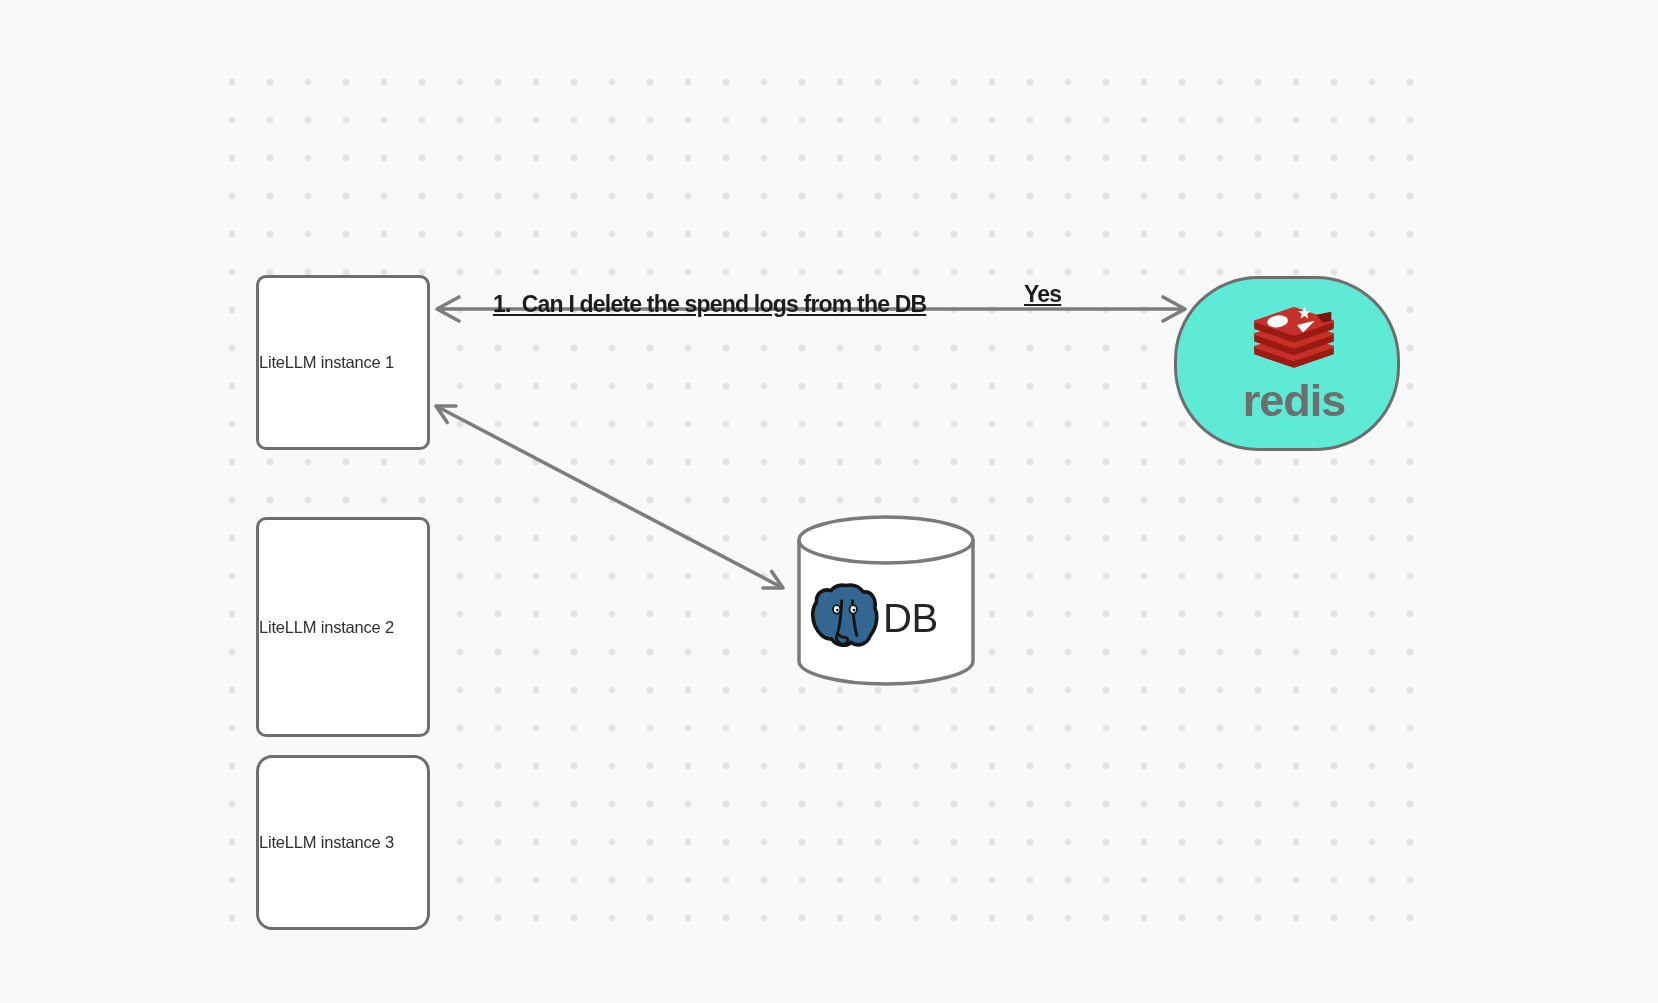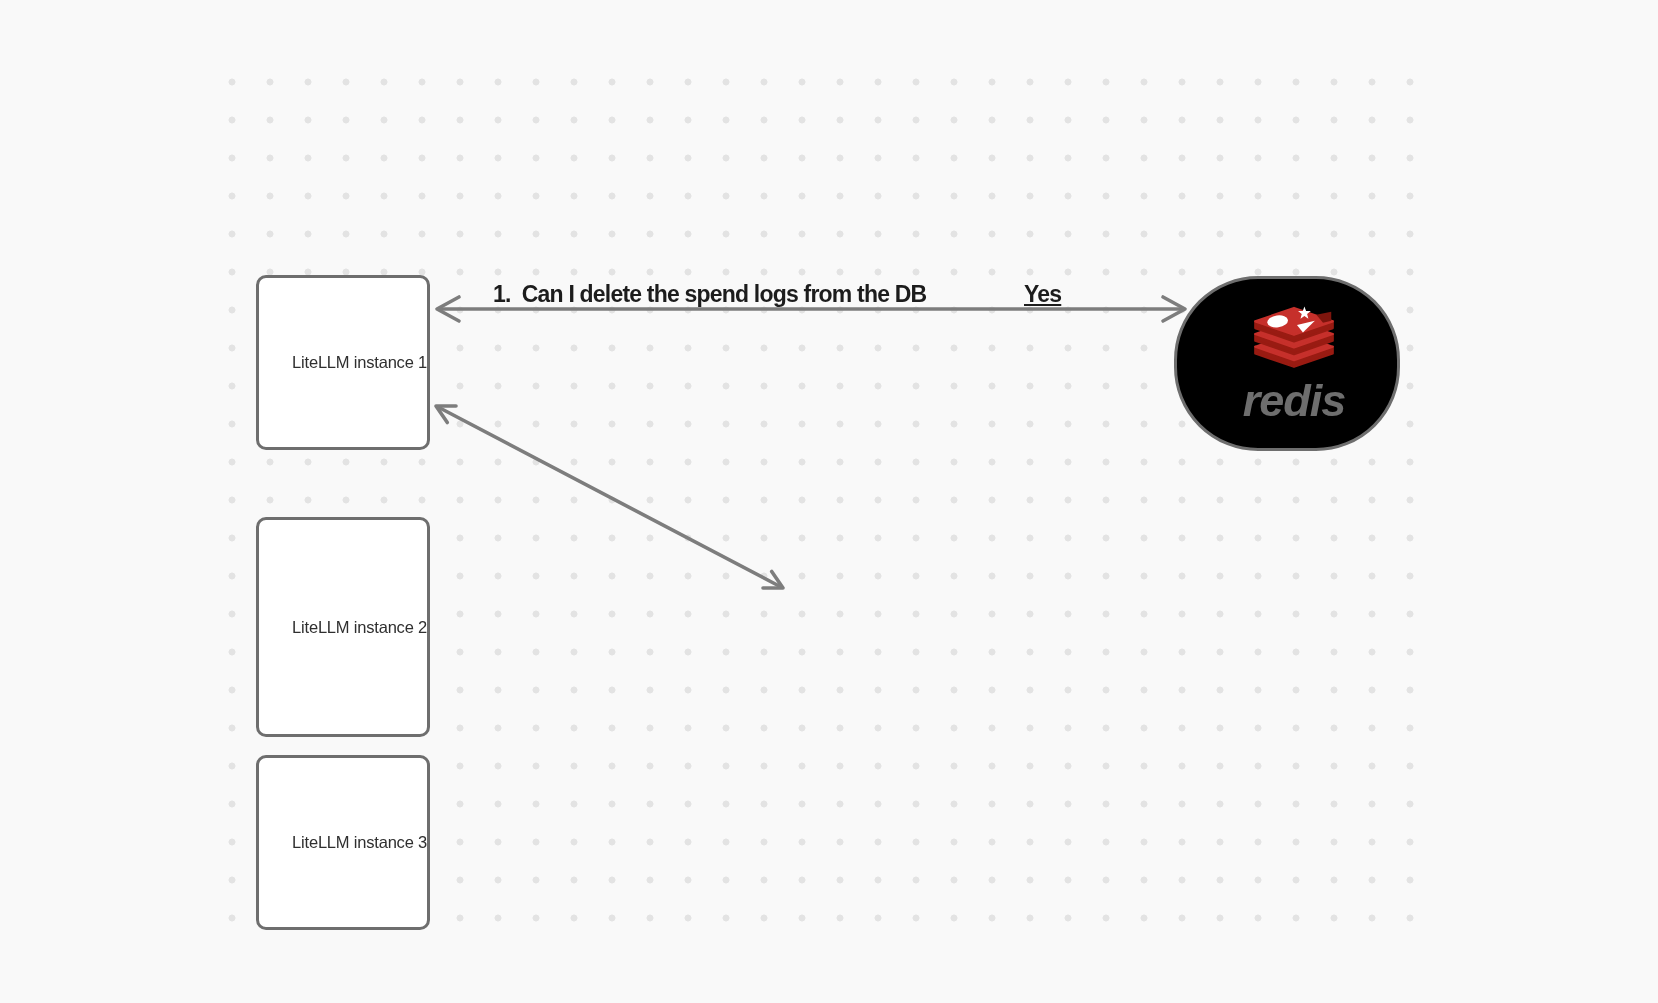--- a/index.html
+++ b/index.html
@@ -17,35 +17,34 @@
     background-size: 38px 38px;
     z-index: 0;
   }
   .arrows { position: absolute; left: 0; top: 0; z-index: 1; }
   .node-box {
     position: absolute;
     width: 174px;
     border: 3.5px solid #6e6e6e;
     border-radius: 10px;
     background: #ffffff;
-    display: flex; align-items: center; justify-content: flex-end;
+    display: flex; align-items: center; justify-content: flex-start;
     z-index: 2;
   }
   .node-box .node-label {
     font-size: 16.5px; color: #2f2f2f; letter-spacing: -0.2px;
   }
   #inst1 { left: 256px; top: 275px; height: 175px; }
   #inst2 { left: 256px; top: 517px; height: 220px; }
-  #inst3 { left: 256px; top: 755px; height: 175px; }
+  #inst3 { left: 256px; top: 755px; height: 175px; border-radius: 16px; }
   .redis-node {
     position: absolute; left: 1174px; top: 276px; width: 226px; height: 175px;
-    border: 3.5px solid #6e6e6e; border-radius: 84px; background: #000000;
+    border: 3.5px solid #6e6e6e; border-radius: 84px; background: #5eead4;
     display: flex; flex-direction: column; align-items: center; justify-content: center;
     z-index: 2;
-    font-style: italic;
   }
   .redis-inner { display:flex; flex-direction:column; align-items:center; transform: translateX(7px); }
   .redis-word {
     font-size: 45px; font-weight: bold; color: #6e6e6e;
     letter-spacing: -1px; line-height: 1; margin-top: 3px;
   }
   .db-node {
     position: absolute; left: 795px; top: 512px; width: 182px; height: 180px;
     z-index: 2;
   }
@@ -54,21 +53,21 @@
   .db-label {
     position: absolute; left: 88px; top: 86px;
     font-size: 40px; color: #242424; letter-spacing: -0.5px; line-height: 1;
   }
   .edge-label {
     position: absolute;
     font-size: 23px; font-weight: bold; color: #1c1c1c;
     letter-spacing: -0.8px; white-space: pre; line-height: 1.2;
     z-index: 3;
   }
-  #edge1-label { left: 493px; top: 281px; }
+  #edge1-label { left: 493px; top: 291px; text-decoration: underline; }
   #edge1-reply { left: 1024px; top: 281px; text-decoration: underline; }
   #edge2-label { left: 578px; top: 457px; }
 </style>
 </head>
 <body>
 
 <div class="canvas">
 
   <div class="dots"></div>
 
@@ -116,17 +115,34 @@
 
         <ellipse cx="38" cy="22" rx="14" ry="8" fill="#ffffff" transform="rotate(-8 38 22)"></ellipse>
         <path d="M74 2 L76.2 7.9 L82.6 8.2 L77.6 12.2 L79.3 18.3 L74 14.8 L68.7 18.3 L70.4 12.2 L65.4 8.2 L71.8 7.9 Z" fill="#ffffff"></path>
         <path d="M64 27 L88 21 L72 37 Z" fill="#ffffff"></path>
         <path d="M90 13 L110 9 L110 21 L99 24 Z" fill="#7e150d"></path>
       </svg>
       <div class="redis-word">redis</div>
     </div>
   </div>
 
+  <div class="db-node">
+    <svg class="cyl" width="182" height="180" viewBox="0 0 182 180">
+      <path d="M4 28 L4 149 A87 23 0 0 0 178 149 L178 28" fill="#ffffff" stroke="#7a7a7a" stroke-width="3.5"></path>
+      <ellipse cx="91" cy="28" rx="87" ry="23" fill="#ffffff" stroke="#7a7a7a" stroke-width="3.5"></ellipse>
+    </svg>
+    <svg class="pg" width="74" height="72" viewBox="0 0 100 100">
+      <path d="M50 5 C42 3 34 6 29 12 C18 8 8 16 9 28 C3 36 2 50 7 61 C11 71 20 80 30 79 C36 88 50 91 57 84 C67 91 80 86 84 74 C93 63 95 46 90 36 C93 24 85 12 74 14 C68 5 58 3 50 5 Z" fill="#336791" stroke="#141414" stroke-width="5" stroke-linejoin="round"></path>
+      <path d="M44 26 C43 42 43 56 38 72" fill="none" stroke="#141414" stroke-width="4" stroke-linecap="round"></path>
+      <path d="M59 26 C60 42 60 56 65 74" fill="none" stroke="#141414" stroke-width="4" stroke-linecap="round"></path>
+      <path d="M38 72 C34 82 42 89 50 85 C55 82 52 75 45 77 Z" fill="#336791" stroke="#141414" stroke-width="4" stroke-linejoin="round"></path>
+      <ellipse cx="37" cy="38" rx="5" ry="6" fill="#ffffff" stroke="#141414" stroke-width="2.5"></ellipse>
+      <circle cx="38" cy="39" r="1.8" fill="#141414"></circle>
+      <ellipse cx="60" cy="38" rx="5" ry="6" fill="#ffffff" stroke="#141414" stroke-width="2.5"></ellipse>
+      <circle cx="61" cy="39" r="1.8" fill="#141414"></circle>
+    </svg>
+    <span class="db-label">DB</span>
+  </div>
 
   <div class="edge-label" id="edge1-label">1.  Can I delete the spend logs from the DB</div>
   <div class="edge-label" id="edge1-reply">Yes</div>
 
 </div>
 
 </body></html>

